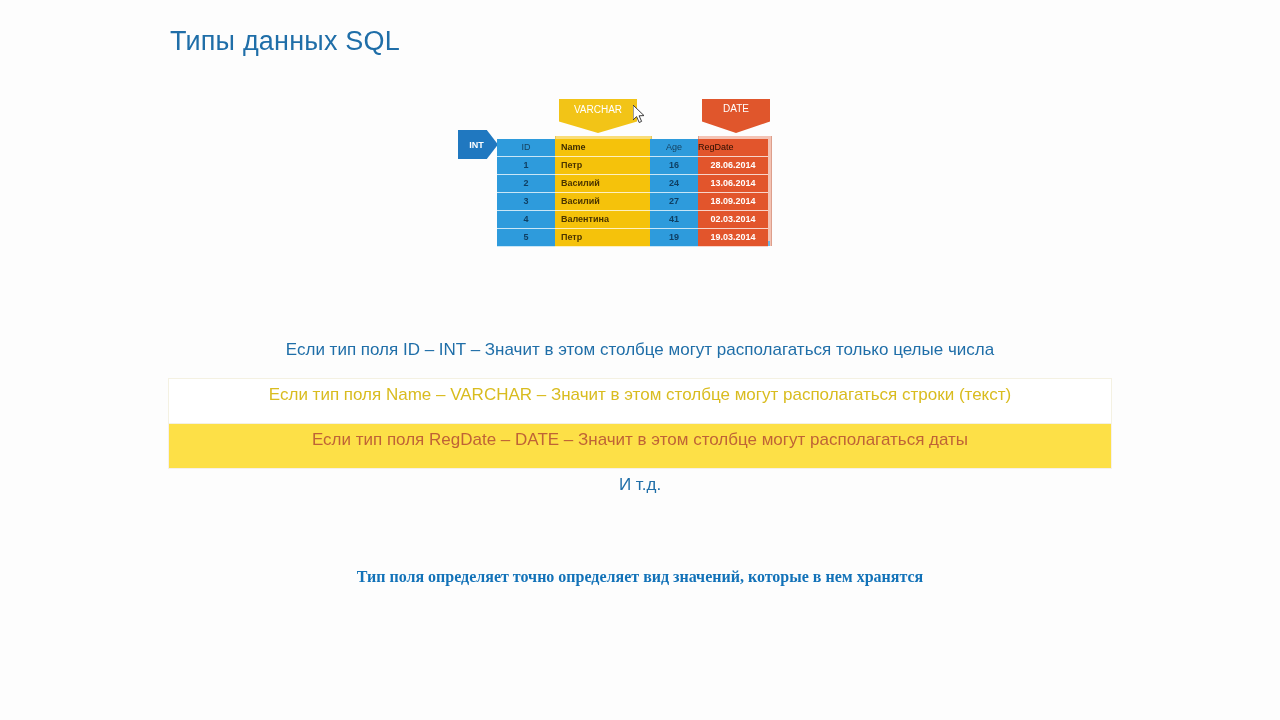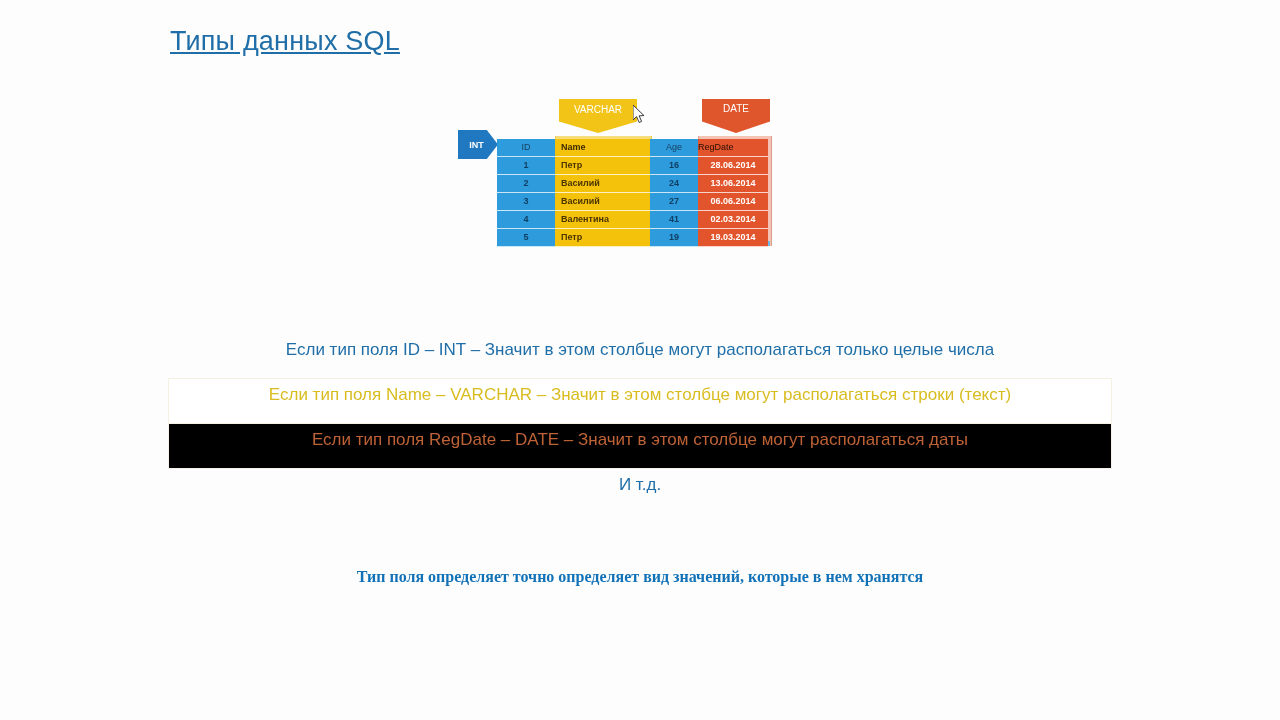--- a/index.html
+++ b/index.html
@@ -19,21 +19,20 @@
   
   .slide-title {
     position: absolute;
     left: 170px;
     top: 26px;
     font-size: 27px;
     font-weight: 400;
     color: #1f6ea8;
     letter-spacing: 0.2px;
     white-space: nowrap;
-    text-decoration: underline;
   }
 
   
   .diagram {
     position: absolute;
     left: 455px;
     top: 96px;
     width: 340px;
     height: 160px;
   }
@@ -181,21 +180,21 @@
     color: #d9bc1f;
     border: 1px solid #f4f1e2;
     margin: 0 168px;
     background: #ffffff;
   }
   .line-date {
     color: #bf6336;
     border: 1px solid #f6f0ea;
     border-top: none;
     margin: 0 168px;
-    background: #000000;
+    background: #fde047;
   }
   .line-etc { color: #1f6ea8; }
 
   
   .conclusion {
     position: absolute;
     left: 0;
     top: 568px;
     width: 1280px;
     text-align: center;
@@ -252,21 +251,21 @@
       <tr>
         <td class="c-blue">2</td>
         <td class="c-yellow">Василий</td>
         <td class="c-blue">24</td>
         <td class="c-orange">13.06.2014</td>
       </tr>
       <tr>
         <td class="c-blue">3</td>
         <td class="c-yellow">Василий</td>
         <td class="c-blue">27</td>
-        <td class="c-orange">06.06.2014</td>
+        <td class="c-orange">18.09.2014</td>
       </tr>
       <tr>
         <td class="c-blue">4</td>
         <td class="c-yellow">Валентина</td>
         <td class="c-blue">41</td>
         <td class="c-orange">02.03.2014</td>
       </tr>
       <tr>
         <td class="c-blue">5</td>
         <td class="c-yellow">Петр</td>

